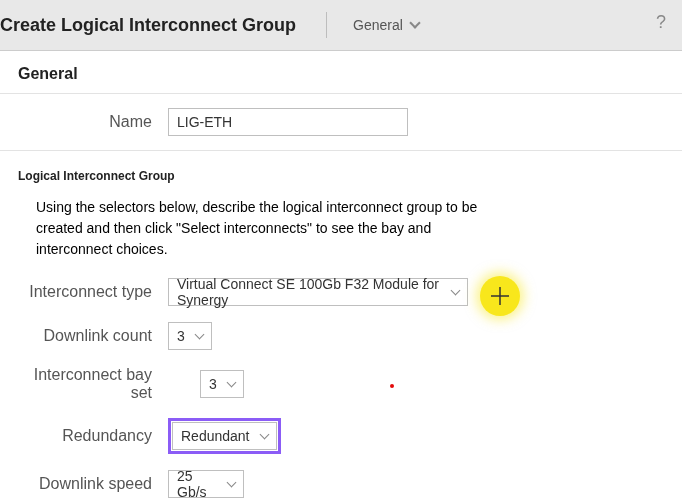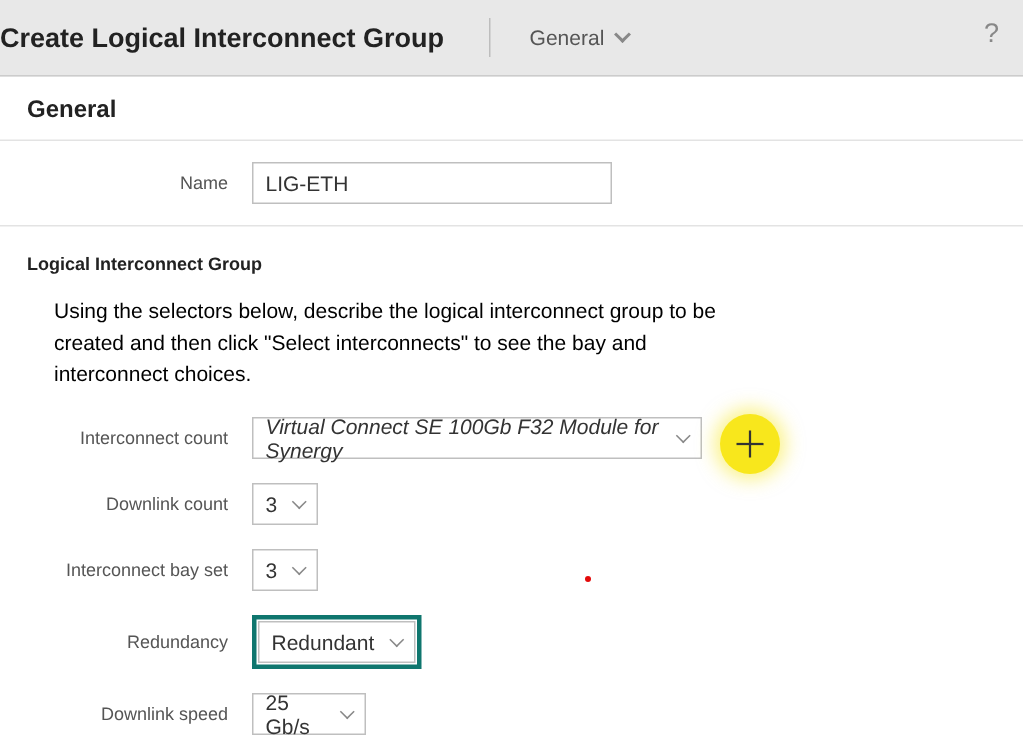--- a/index.html
+++ b/index.html
@@ -68,21 +68,21 @@
   .form-row {
     display: flex;
     align-items: center;
     padding: 6px 18px;
   }
   .form-label {
     width: 150px;
     text-align: right;
     padding-right: 16px;
     color: #555;
-    font-size: 12px;
+    font-size: 16px;
   }
   .text-input {
     width: 240px;
     height: 28px;
     border: 1px solid #bfbfbf;
     padding: 0 8px;
     font-size: 14px;
     color: #333;
   }
   .lig-title {
@@ -112,26 +112,26 @@
   .select .chev {
     position: absolute;
     right: 8px;
     top: 8px;
     width: 7px;
     height: 7px;
     border-right: 1.5px solid #888;
     border-bottom: 1.5px solid #888;
     margin: 0;
   }
-  .select.wide { width: 300px; font-style: italic; }
+  .select.wide { width: 300px; }
   .select.narrow { width: 44px; }
   .select.med { width: 105px; }
   .select.speed { width: 76px; }
   .redundancy-wrap {
-    border: 3px solid #0f766e;
+    border: 3px solid #8b5cf6;
     display: inline-block;
     padding: 1px;
   }
   .interconnect-row {
     position: relative;
   }
   .plus-cursor {
     position: absolute;
     left: 480px;
     top: 8px;
@@ -188,42 +188,42 @@
   <input class="text-input" type="text" value="LIG-ETH" style="">
 </div>
 
 <div class="thin-divider"></div>
 
 <div class="lig-title">Logical Interconnect Group</div>
 
 <div class="desc">Using the selectors below, describe the logical interconnect group to be created and then click "Select interconnects" to see the bay and interconnect choices.</div>
 
 <div class="form-row interconnect-row" style="padding-top:10px;">
-  <div class="form-label">Interconnect count</div>
+  <div class="form-label">Interconnect type</div>
   <div class="select wide">
     <span>Virtual Connect SE 100Gb F32 Module for Synergy</span>
     <span class="chev"></span>
   </div>
   <div class="plus-cursor">
     <svg viewBox="0 0 20 20">
       <line x1="10" y1="1" x2="10" y2="19" stroke="#333" stroke-width="1.5"></line>
       <line x1="1" y1="10" x2="19" y2="10" stroke="#333" stroke-width="1.5"></line>
     </svg>
   </div>
 </div>
 
 <div class="form-row" style="padding-top:10px;">
   <div class="form-label">Downlink count</div>
   <div class="select narrow">
     <span>3</span>
     <span class="chev"></span>
   </div>
 </div>
 
-<div class="form-row" style="padding-top:10px;">
+<div class="form-row" style="padding-top:10px;gap:32px;">
   <div class="form-label">Interconnect bay set</div>
   <div class="select narrow">
     <span>3</span>
     <span class="chev"></span>
   </div>
 </div>
 
 <div class="form-row" style="padding-top:10px;position:relative;">
   <div class="form-label">Redundancy</div>
   <div class="redundancy-wrap">

